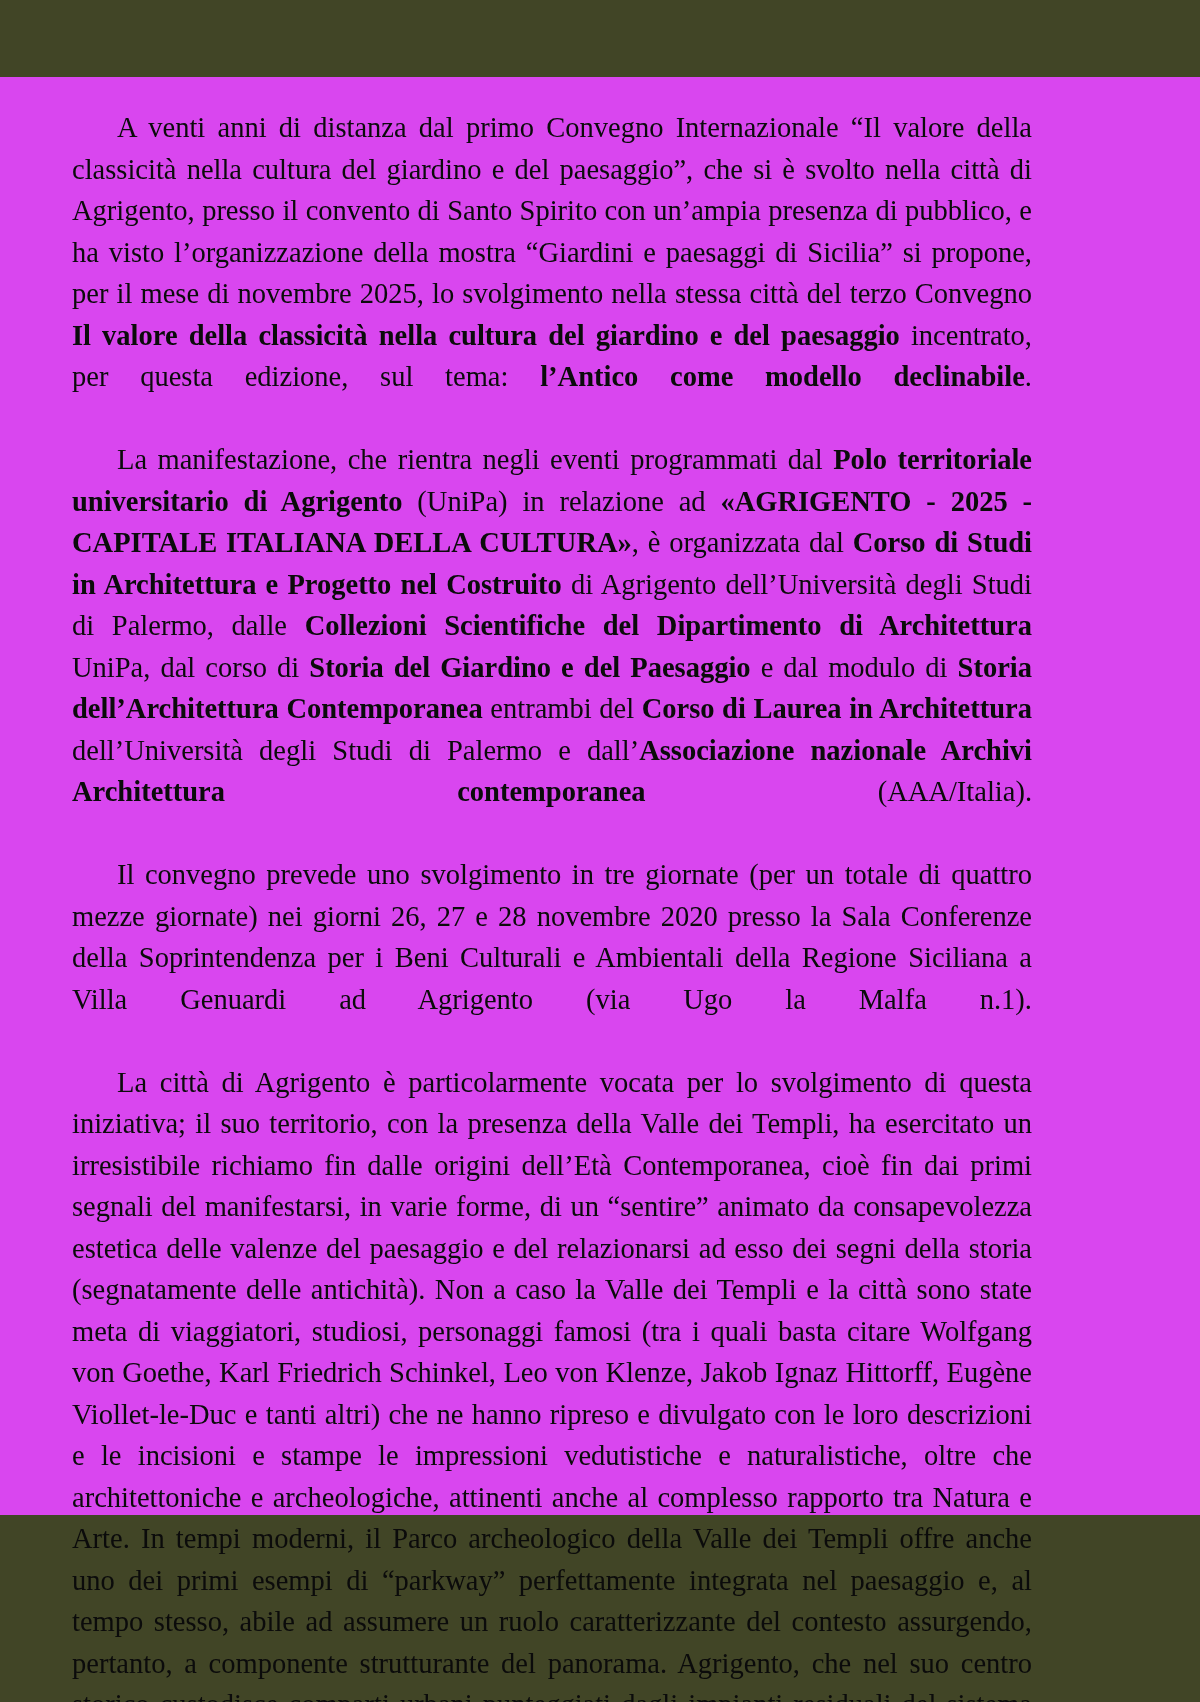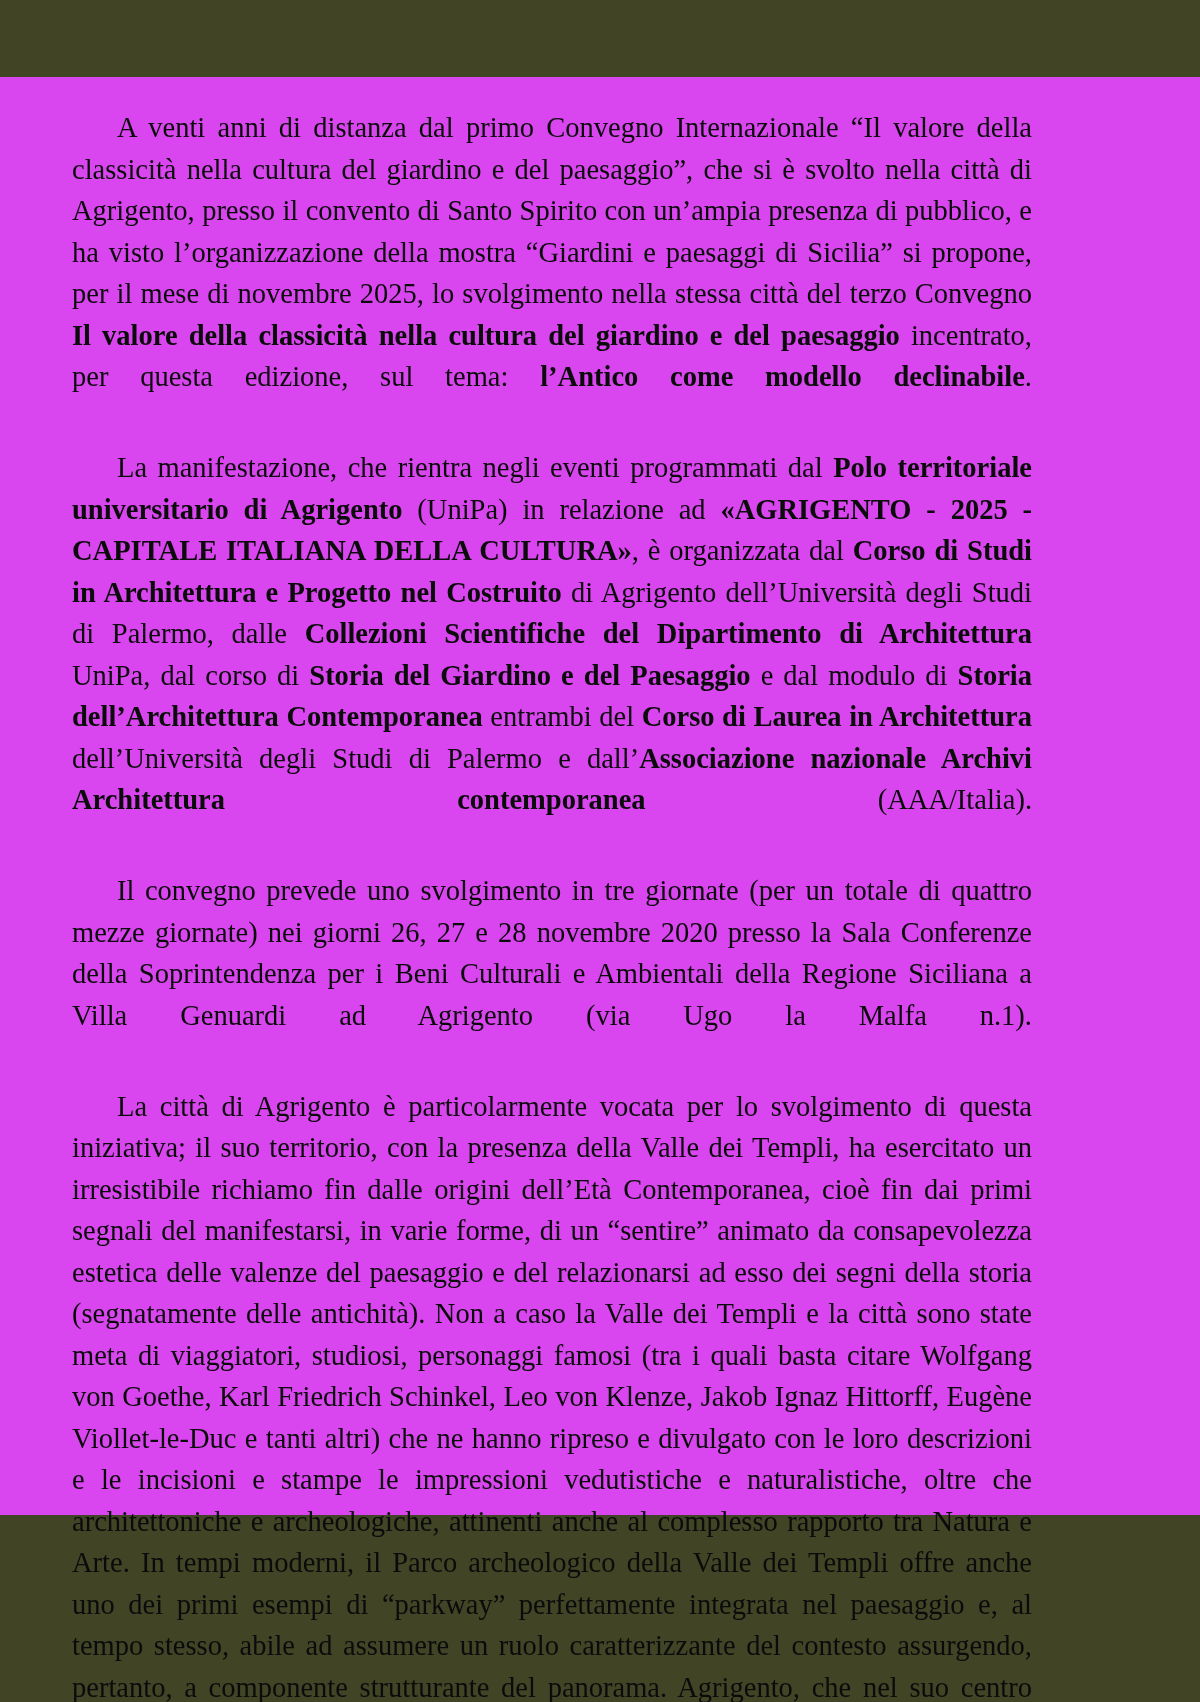--- a/index.html
+++ b/index.html
@@ -43,21 +43,21 @@
     font-size: 28.5px;
     line-height: 41.5px;
     color: #0b0b0b;
     hyphens: none;
     word-spacing: 0.2px;
   }
   p.para b {
     font-weight: bold;
   }
   .para + .para {
-    margin-top: 8px;
+    margin-top: 0px;
   }
   
   p.para::after {
     content: "";
     display: inline-block;
     width: 100%;
   }
 </style>
 </head>
 <body>

